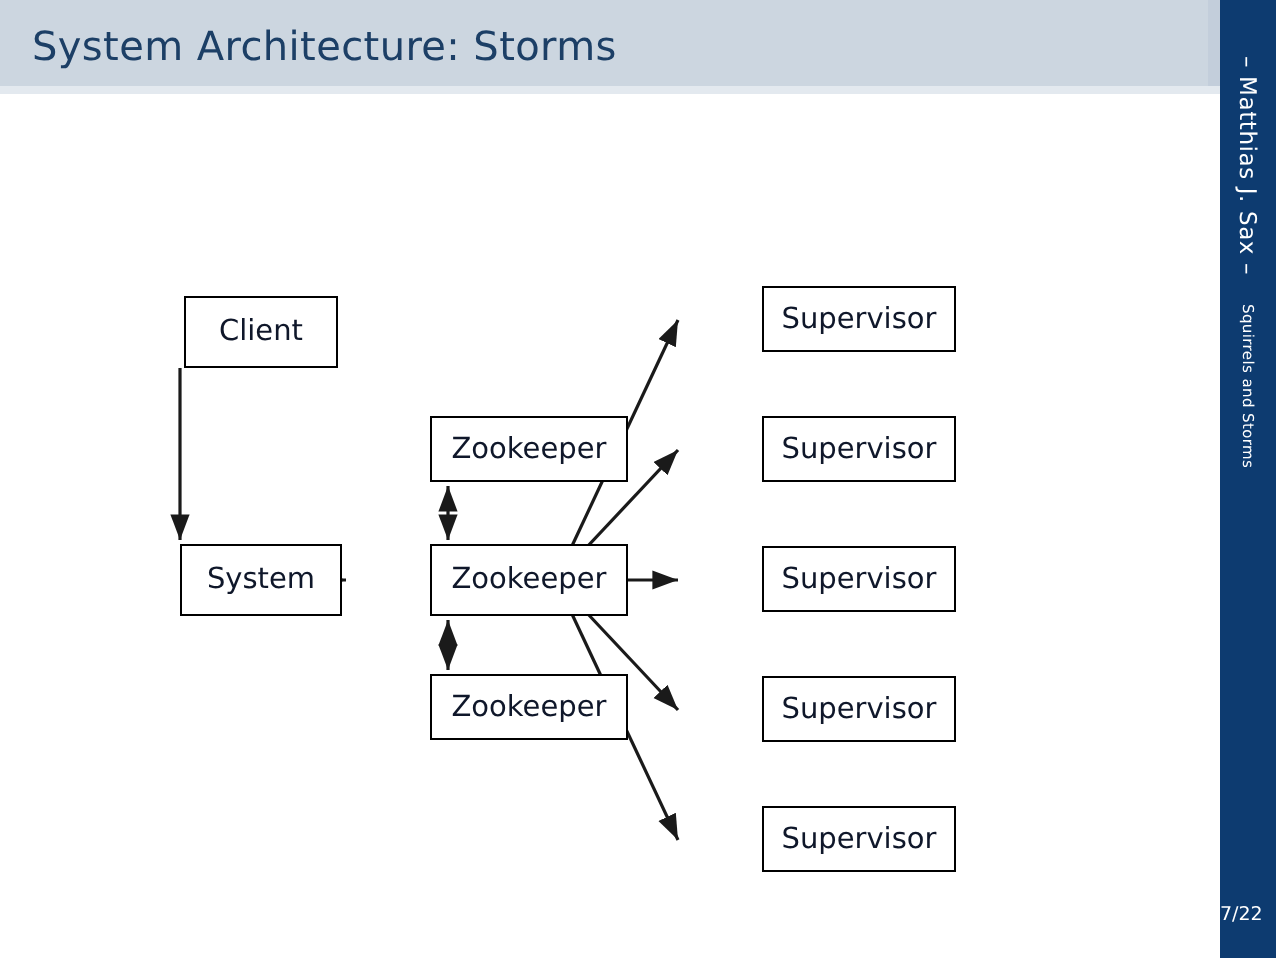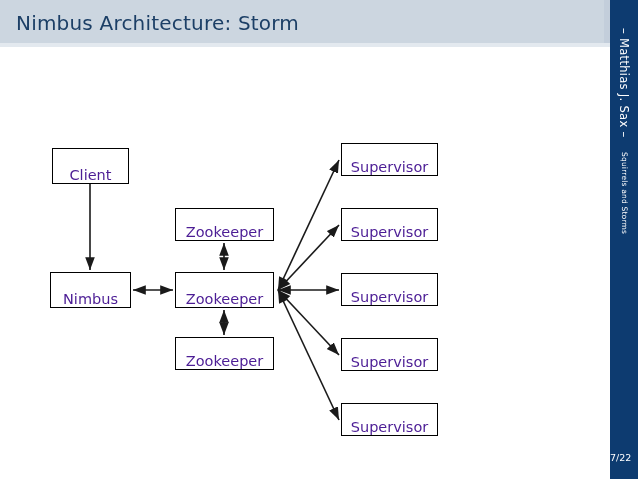--- a/index.html
+++ b/index.html
@@ -105,43 +105,44 @@
     top: 47px;
     width: 610px;
     height: 432px;
   }
   .node {
     position: absolute;
     box-sizing: border-box;
     border: 1.3px solid #000000;
     background: #ffffff;
     display: flex;
-    align-items: flex-end;
+    align-items: center;
     justify-content: center;
     font-size: 14.5px;
-    color: #4c1d95;
+    color: #0f172a;
     white-space: nowrap;
+    margin-left: 40px;
   }
   svg.edges {
     position: absolute;
     left: 0;
     top: 0;
     width: 610px;
     height: 432px;
     overflow: visible;
   }
 </style>
 </head>
 <body>
 
 <div class="slide">
 
   <div class="title-band"></div>
   <div class="title-band-shadow"></div>
-  <div class="slide-title">Nimbus Architecture: Storm</div>
+  <div class="slide-title">System Architecture: Storms</div>
 
   <div class="sidebar-nub"></div>
   <div class="sidebar"></div>
   <div class="sidebar-text">
     <div class="vert-wrap">
       <span class="author-name">– Matthias J. Sax –</span>
       <span class="talk-title">Squirrels and Storms</span>
     </div>
   </div>
   <div class="page-number">7/22</div>
@@ -171,21 +172,21 @@
       <line x1="278" y1="243" x2="339" y2="243" stroke="#1a1a1a" stroke-width="1.6" marker-end="url(#arrowEnd)" marker-start="url(#arrowStart)"></line>
       <line x1="278" y1="243" x2="339" y2="308" stroke="#1a1a1a" stroke-width="1.6" marker-end="url(#arrowEnd)" marker-start="url(#arrowStart)"></line>
       <line x1="278" y1="243" x2="339" y2="373" stroke="#1a1a1a" stroke-width="1.6" marker-end="url(#arrowEnd)" marker-start="url(#arrowStart)"></line>
     </svg>
 
     <div class="node" style="left:52px; top:101px; width:77px; height:36px;">
       <span>Client</span>
     </div>
 
     <div class="node" style="left:50px; top:225px; width:81px; height:36px;">
-      <span>Nimbus</span>
+      <span>System</span>
     </div>
 
     <div class="node" style="left:175px; top:161px; width:99px; height:33px;">
       <span>Zookeeper</span>
     </div>
 
     <div class="node" style="left:175px; top:225px; width:99px; height:36px;">
       <span>Zookeeper</span>
     </div>
 

